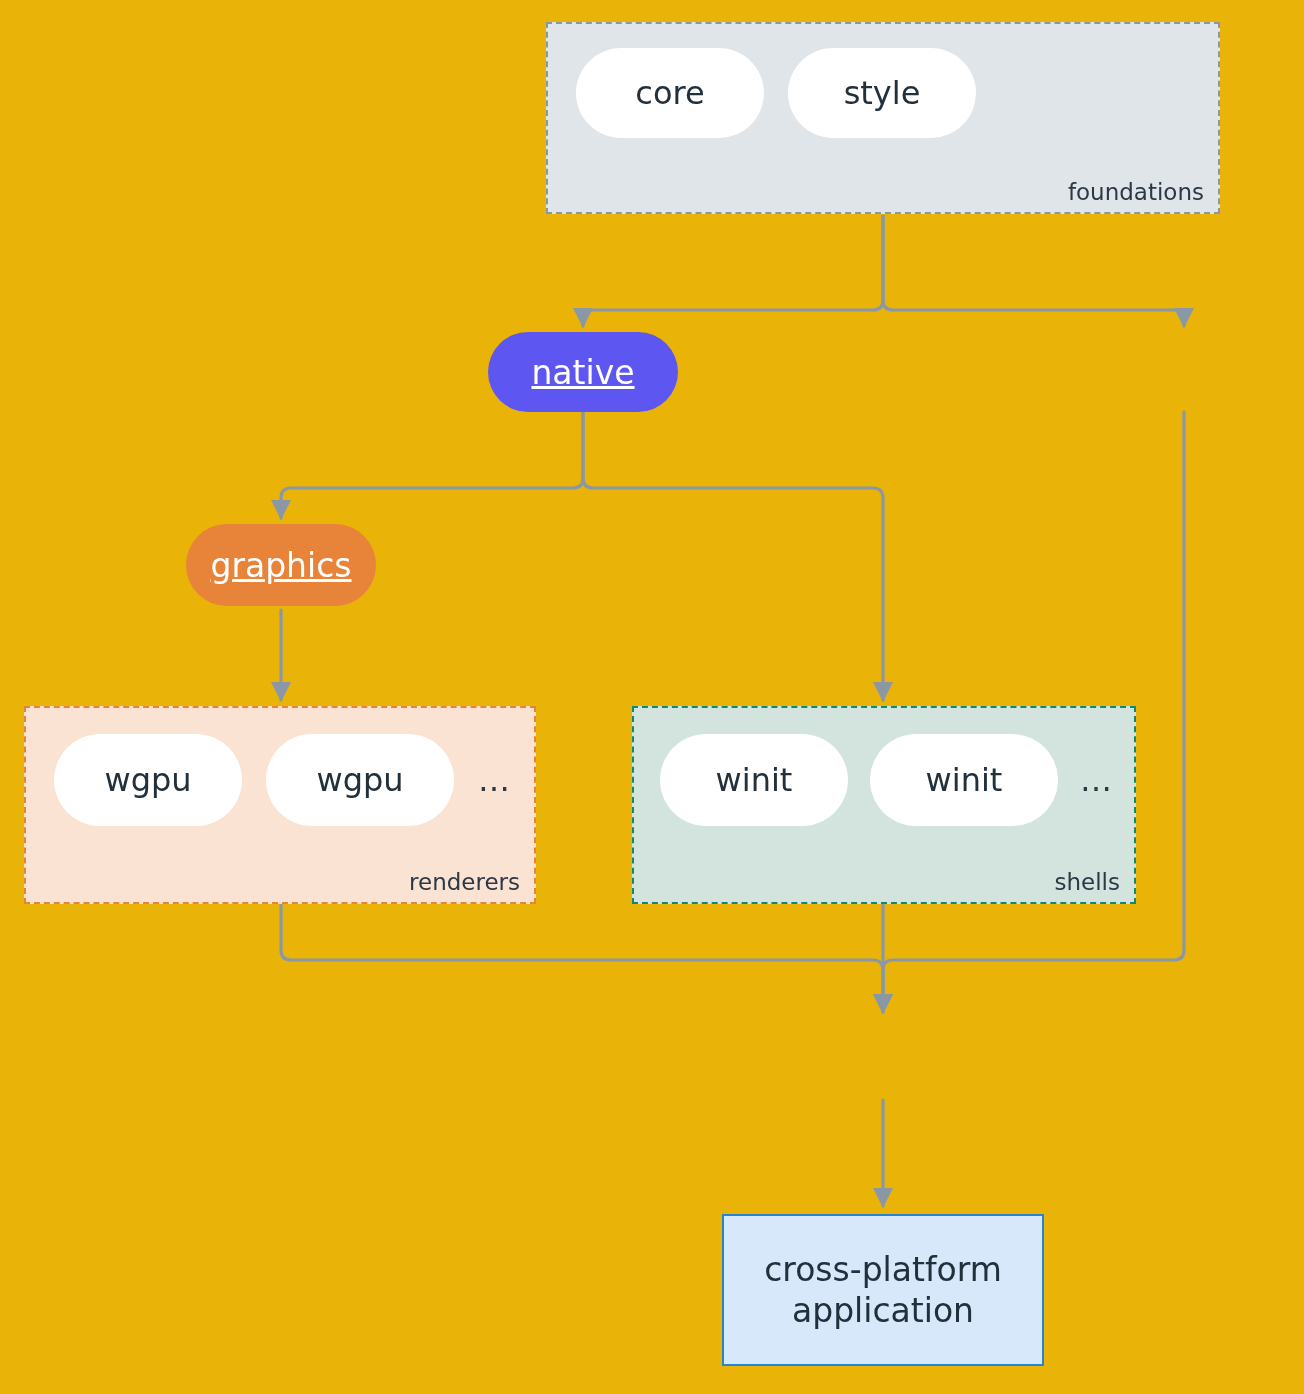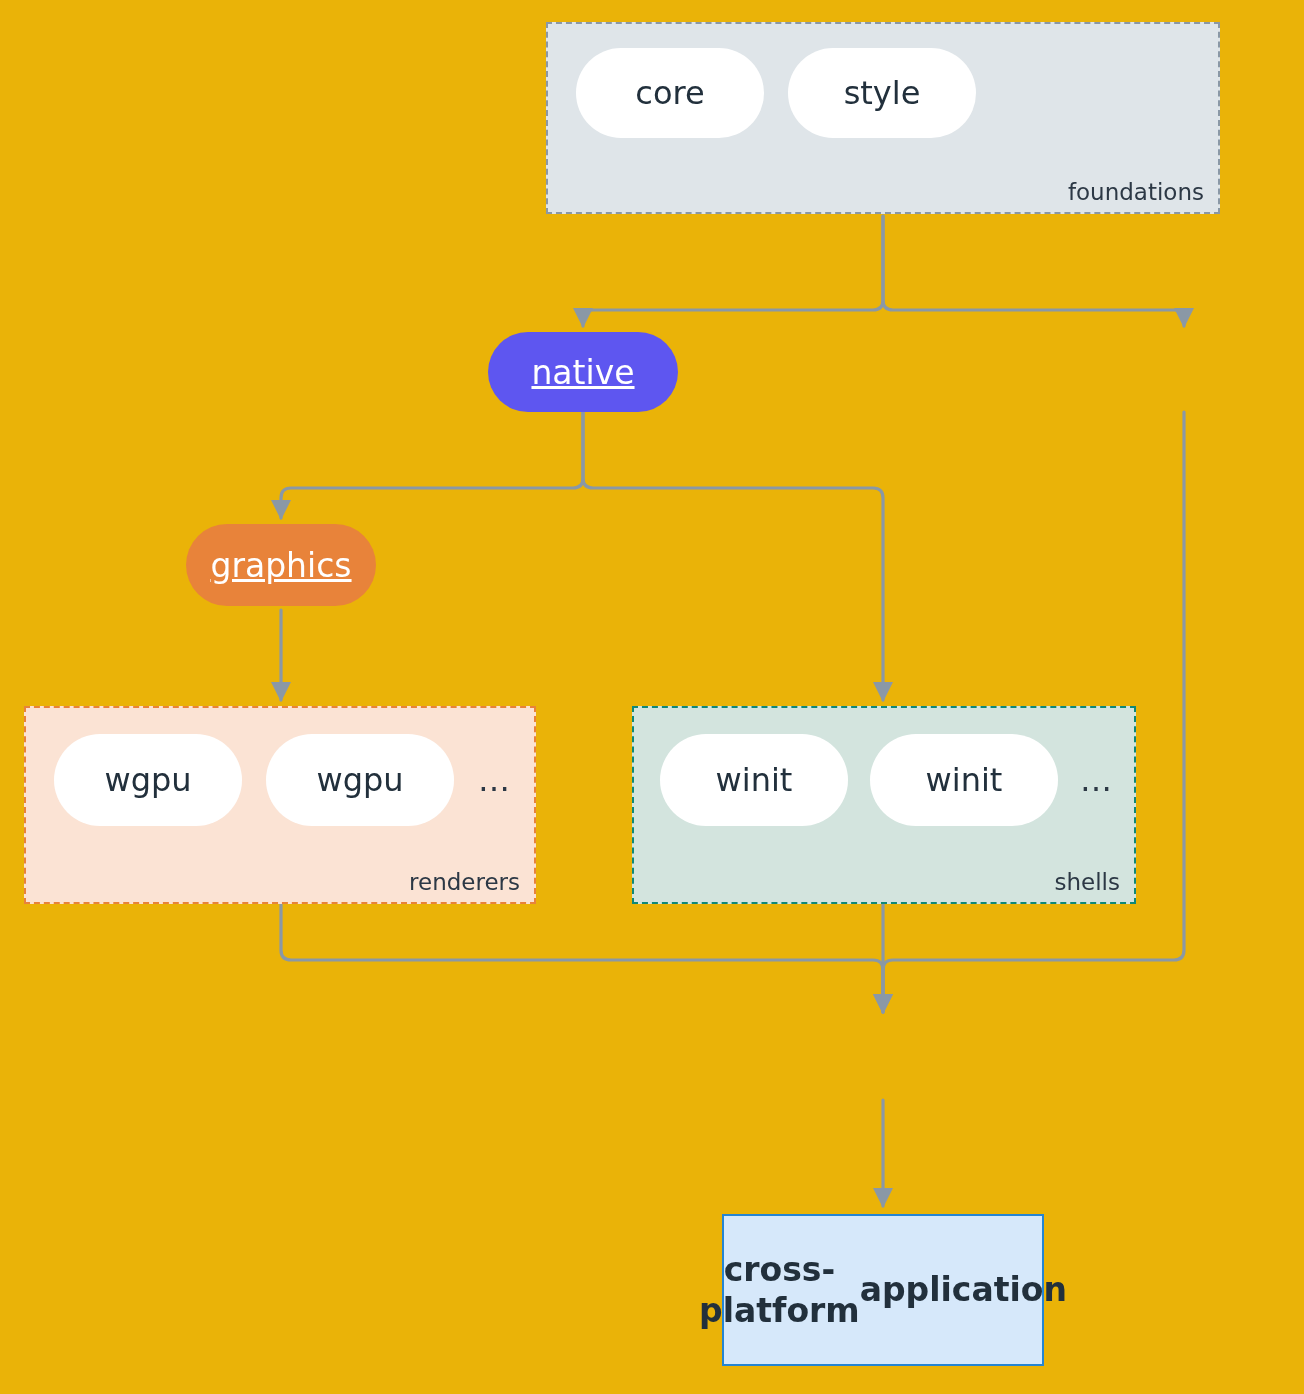--- a/index.html
+++ b/index.html
@@ -91,31 +91,30 @@
     line-height: 1;
     white-space: nowrap;
     box-sizing: border-box;
     text-decoration: underline;
   }
 
   
   .rect-node {
     position: absolute;
     display: flex;
-    flex-direction: row;
+    flex-direction: column;
     align-items: center;
     justify-content: center;
     box-sizing: border-box;
     border: 2px solid #2585d3;
     background: #d6e8fa;
     color: #22303c;
     font-size: 33px;
     line-height: 1.25;
     text-align: center;
-    font-weight: bold;
   }
   .rect-node span { display: block; }
 </style>
 </head>
 <body>
 
 <div id="diagram-root">
 
   <svg id="edge-layer" viewBox="0 0 1304 1394" width="1304" height="1394" fill="none">
     <defs>

